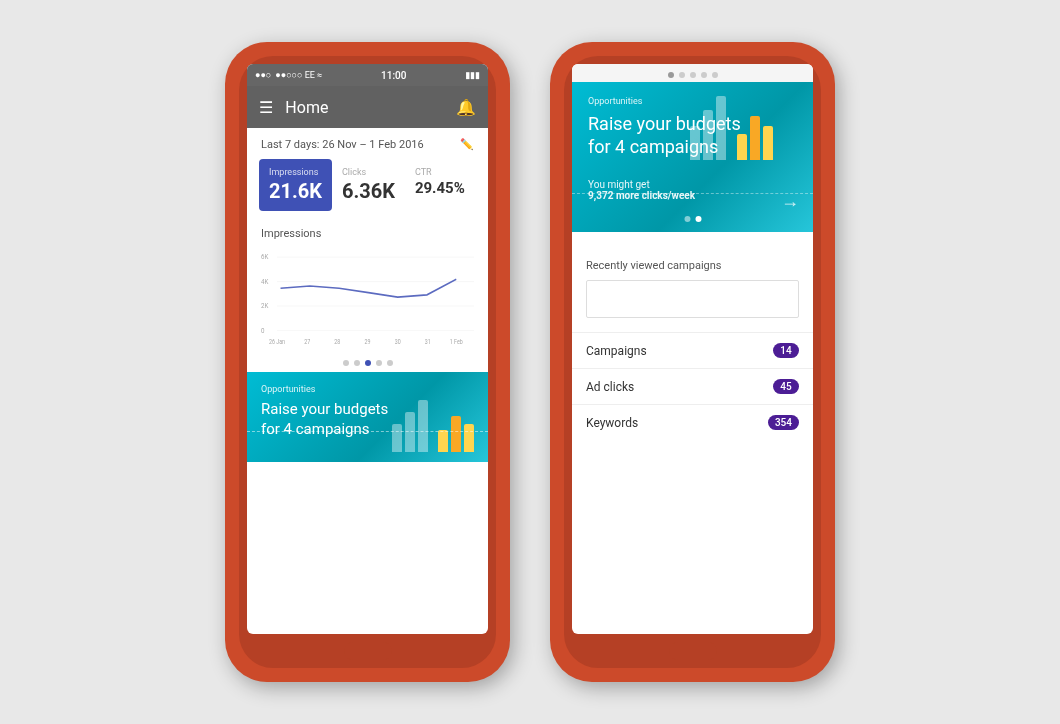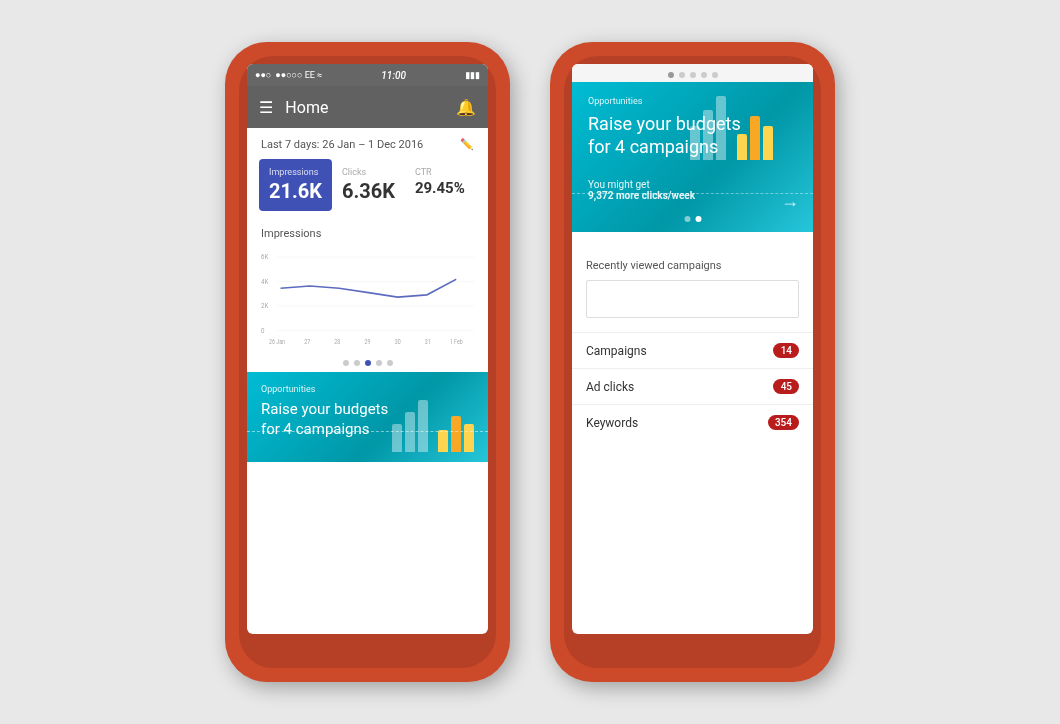--- a/index.html
+++ b/index.html
@@ -97,21 +97,21 @@
       color: #fff;
       font-size: 9px;
       display: flex;
       justify-content: space-between;
       align-items: center;
       padding: 4px 8px;
       height: 22px;
     }
 
     .status-left { display: flex; gap: 4px; align-items: center; }
-    .status-center { font-size: 10px; font-weight: 500; font-style: italic; }
+    .status-center { font-size: 10px; font-weight: 500; }
     .status-right { display: flex; gap: 4px; align-items: center; }
 
     
     .nav-bar {
       background: #616161;
       color: #fff;
       display: flex;
       align-items: center;
       padding: 0 12px;
       height: 42px;
@@ -341,28 +341,28 @@
       border-top: 1px solid #eee;
     }
 
     .list-row-label {
       font-size: 12px;
       color: #333;
       text-align: right;
     }
 
     .badge {
-      background: #b91c1c;
+      background: #4c1d95;
       color: #fff;
       font-size: 10px;
       font-weight: 500;
       border-radius: 10px;
       padding: 2px 7px;
       min-width: 26px;
-      text-align: right;
+      text-align: center;
     }
   </style>
 </head>
 <body>
 
 <div class="scene">
   <div class="phone phone-left">
     <div class="phone-inner">
       <div class="phone-screen">
 
@@ -377,21 +377,21 @@
           </div>
         </div>
 
         <div class="nav-bar">
           <span class="hamburger">☰</span>
           <span class="title">Home</span>
           <span>🔔</span>
         </div>
 
         <div class="date-row">
-          <span>Last 7 days: 26 Jan – 1 Dec 2016</span>
+          <span>Last 7 days: 26 Nov – 1 Feb 2016</span>
           <span>✏️</span>
         </div>
 
         <div class="stats-row">
           <div class="stat-box active">
             <div class="stat-label">Impressions</div>
             <div class="stat-value">21.6K</div>
           </div>
           <div class="stat-box">
             <div class="stat-label">Clicks</div>

